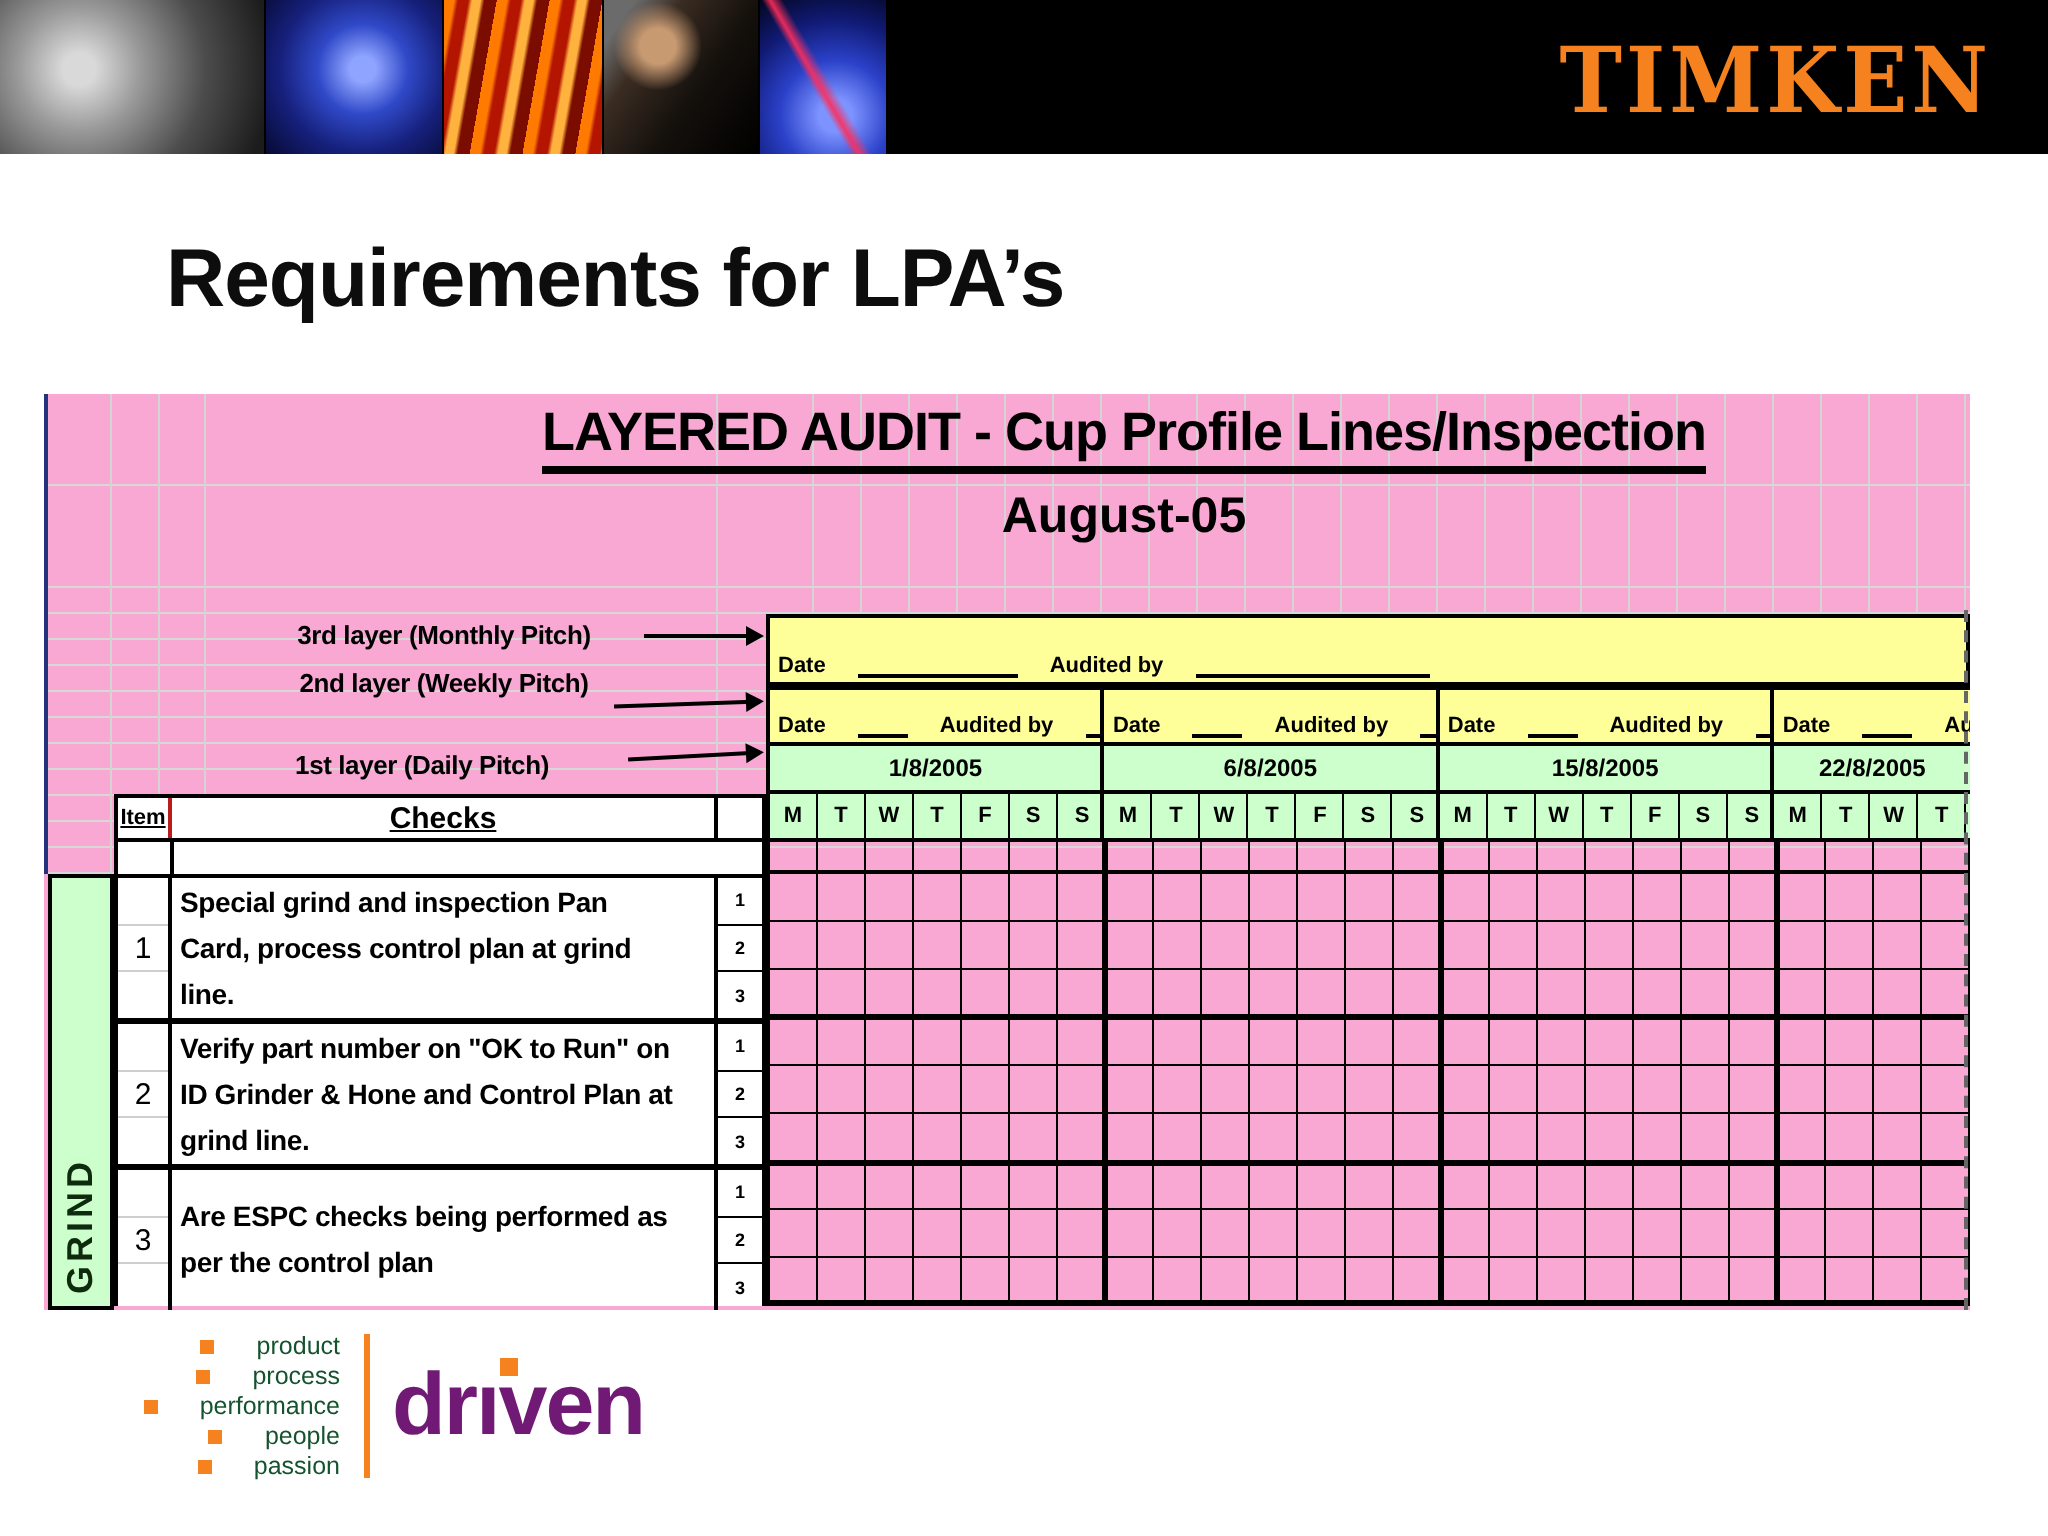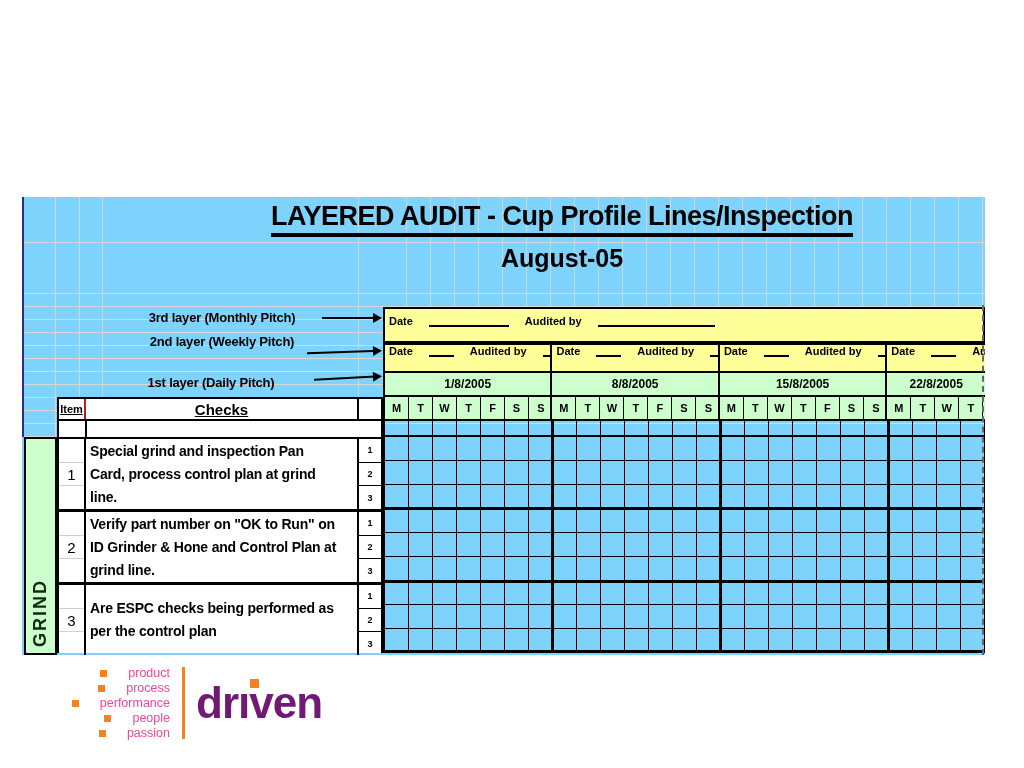--- a/index.html
+++ b/index.html
@@ -33,21 +33,21 @@
 
   
   .slide-title {
     position:absolute; left:83px; top:116px; font-size:41px; font-weight:bold;
     color:#0d0d0d; letter-spacing:-0.5px;
   }
 
   
   .sheet {
     position:absolute; left:22px; top:197px; width:963px; height:458px;
-    background:#7dd3fc; overflow:hidden; color:#000;
+    background:#f9a8d4; overflow:hidden; color:#000;
   }
   .fgv { position:absolute; top:0; width:1px; height:240px; background:#d4d4d4; }
   .fg-right { position:absolute; left:361px; top:0; width:602px; height:110px;
     background:repeating-linear-gradient(to right, transparent 0 23px, #d4d4d4 23px 24px); }
   .fg-h { position:absolute; left:0; top:84px; width:963px; height:156px;
     background:repeating-linear-gradient(to bottom, transparent 0 12px, #d8d8d8 12px 13px); }
   .fg-h1 { position:absolute; left:0; top:45px; width:963px; height:1px; background:#d8d8d8; }
   .blue-line { position:absolute; left:0; top:0; width:2px; height:240px; background:#25337f; }
 
   .sheet-title { position:absolute; left:120px; top:4px; width:840px; text-align:center; }
@@ -68,21 +68,21 @@
   .arrow:after { content:""; position:absolute; right:-2px; top:-4px;
     border-left:9px solid #000; border-top:5px solid transparent; border-bottom:5px solid transparent; }
   .ar3 { left:300px; top:120px; width:58px; }
   .ar2 { left:285px; top:154px; width:73px; transform:rotate(-2deg); }
   .ar1 { left:292px; top:180px; width:66px; transform:rotate(-3deg); }
 
   .band3 { position:absolute; left:361px; top:110px; width:602px; height:36px;
     background:#ffff99; border:2px solid #000; display:flex; align-items:flex-end; }
   .band3 .dateline { width:330px; }
   .dateline { display:flex; align-items:flex-end; font-weight:bold; font-size:11px;
-    padding:0 4px 14px 4px; gap:16px; white-space:nowrap; overflow:hidden; }
+    padding:0 4px 2px 4px; gap:16px; white-space:nowrap; overflow:hidden; }
   .uline { border-bottom:2px solid #000; height:10px; }
   .u1 { flex:1 1 40px; min-width:25px; }
   .band3 .ua { width:80px; flex:none; } .band3 .ub { width:135px; flex:none; }
 
   .band2 { position:absolute; left:361px; top:146px; width:602px; height:30px; display:flex;
     border-top:2px solid #000; border-bottom:2px solid #000; border-left:2px solid #000; }
   .bseg { width:168px; background:#ffff99; border-right:2px solid #000;
     display:flex; align-items:flex-end; overflow:hidden; }
   .bseg:last-child { width:98px; border-right:0; }
   .bseg .dateline { width:100%; }
@@ -149,32 +149,43 @@
     background:#ccffcc; border:2px solid #000; display:flex; align-items:flex-end; justify-content:center; }
   .grindbox span { writing-mode:vertical-rl; transform:rotate(180deg);
     font-weight:bold; font-size:18px; letter-spacing:2px; color:#0e2b0e; padding-top:6px; }
 
   .dashline { position:absolute; left:960px; top:108px; height:350px; width:0;
     border-left:2px dashed #666; }
 
   
   .footer { position:absolute; left:30px; top:666px; display:flex; align-items:center; }
   .plist { display:flex; flex-direction:column; align-items:flex-end; gap:1px; width:140px; }
-  .pitem { display:flex; align-items:center; gap:21px; font-size:12.5px; color:#ec4899; line-height:14px;justify-content:space-between; }
+  .pitem { display:flex; align-items:center; gap:21px; font-size:12.5px; color:#14532d; line-height:14px;justify-content:space-between; }
   .psq { width:7px; height:7px; background:#f5821f; display:inline-block; }
   .vline { width:3px; height:72px; background:#f5821f; margin:0 11px 0 12px; }
   .driven { position:relative; font-weight:bold; font-size:44px; color:#701a75; letter-spacing:-1px; }
   .idot { position:absolute; left:54px; top:1px; width:9px; height:9px; background:#f5821f; }
 </style>
 </head>
 <body>
 
 <div id="slide">
 
-
+  <div class="banner">
+    <div class="photos">
+      <div class="photo p1"></div>
+      <div class="photo p2"></div>
+      <div class="photo p3"></div>
+      <div class="photo p4"></div>
+      <div class="photo p5"></div>
+    </div>
+    <div class="brand">TIMKEN</div>
+  </div>
+
+  <div class="slide-title">Requirements for LPA’s</div>
 
   <div class="sheet">
     <div class="fg-right"></div>
     <div class="fg-h"></div>
     <div class="fg-h1"></div>
     <div class="fgv" style="left:33px"></div>
     <div class="fgv" style="left:57px"></div>
     <div class="fgv" style="left:80px"></div>
     <div class="fgv" style="left:336px"></div>
     <div class="blue-line"></div>
@@ -228,21 +239,21 @@
         <div class="bseg">
           <div class="dateline">
             <span>Date</span>
             <span class="uline u1"></span>
             <span>Audited by</span>
           </div>
         </div>
       </div>
     <div class="dates" id="dates">
         <div class="dseg">1/8/2005</div>
-        <div class="dseg">8/8/2005</div>
+        <div class="dseg">6/8/2005</div>
         <div class="dseg">15/8/2005</div>
         <div class="dseg">22/8/2005</div>
       </div>
     <div class="dayhdr" id="dayhdr">
         <div class="week">
           <div class="dcell">M</div>
           <div class="dcell">T</div>
           <div class="dcell">W</div>
           <div class="dcell">T</div>
           <div class="dcell">F</div>

